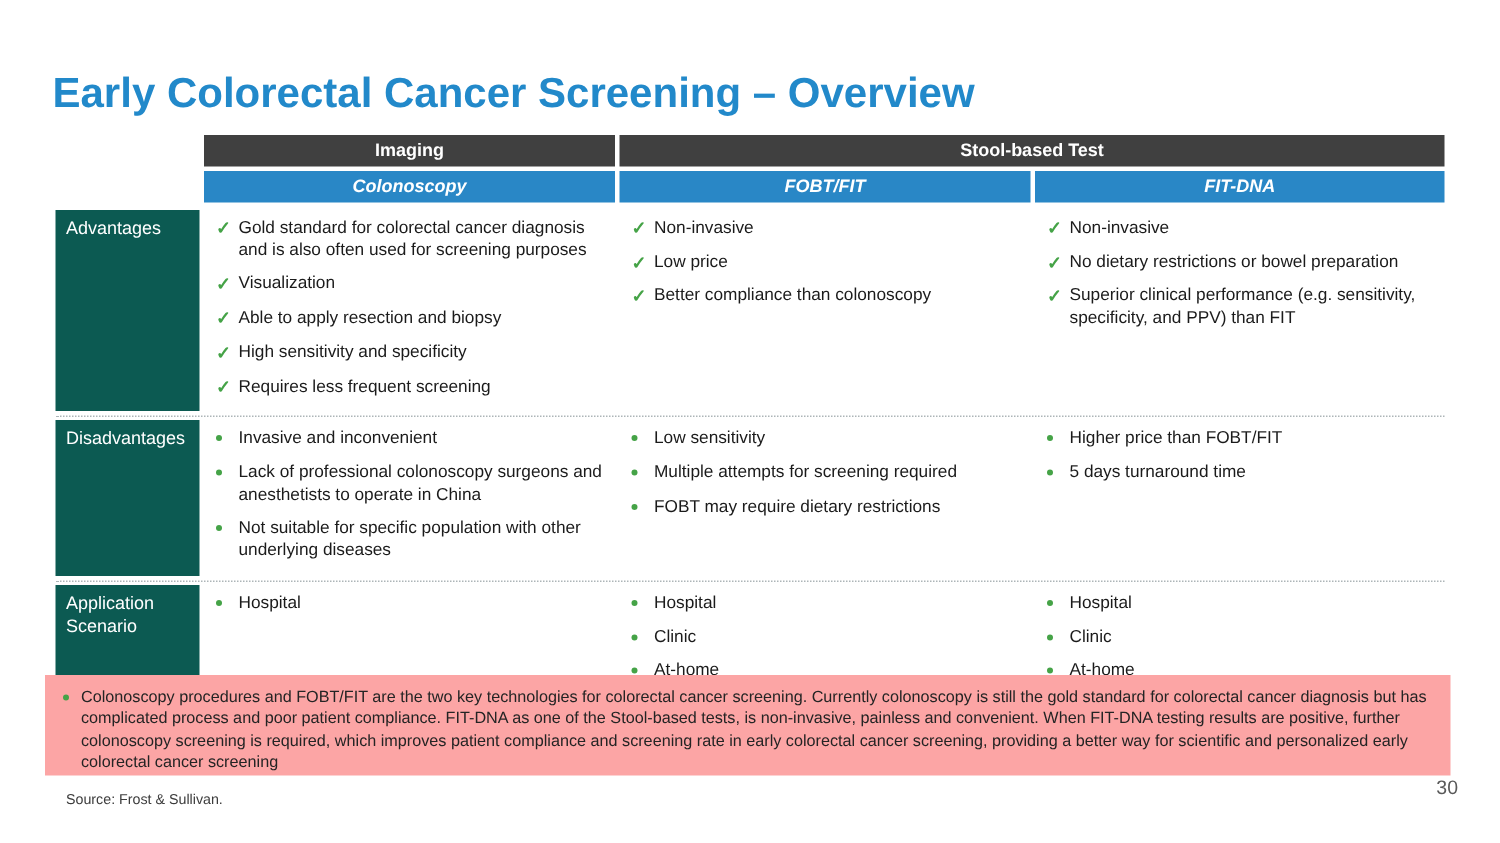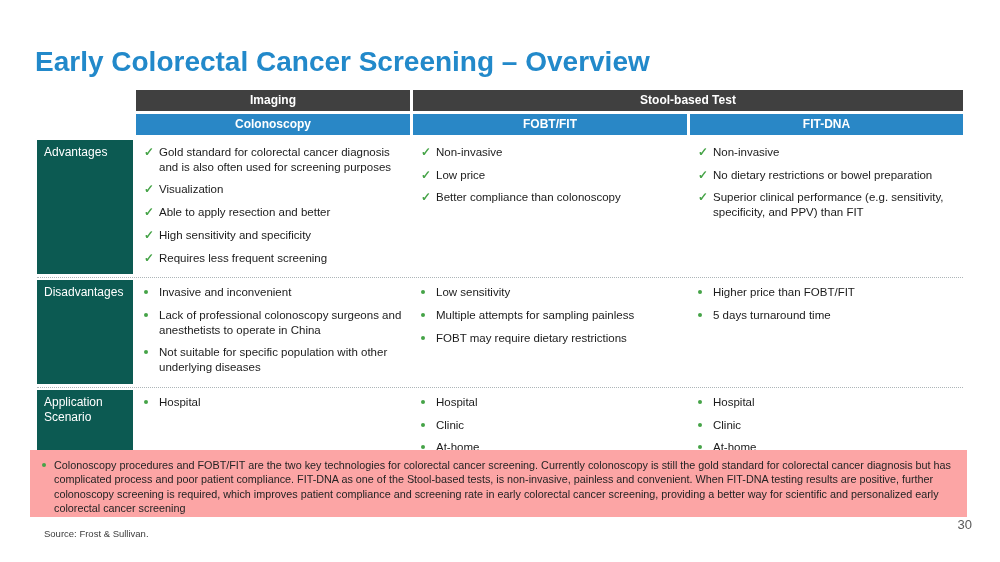--- a/index.html
+++ b/index.html
@@ -21,21 +21,21 @@
   .table{position:absolute;left:37px;top:90px;width:926px;}
   .trow{display:grid;grid-template-columns:96px 274px 274px 273px;column-gap:3px;}
   .head1 .ghead{
     background:#404040;color:#ffffff;font-weight:bold;font-size:12px;
     height:21px;line-height:21px;text-align:center;
   }
   .head1 .span2{grid-column:3 / 5;}
   .head2{margin-top:3px;}
   .head2 .chead{
     background:#2987c6;color:#ffffff;font-weight:bold;font-size:12px;
-    height:21px;line-height:21px;text-align:center;
+    height:21px;line-height:21px;text-align:center;font-style:italic;
   }
   .trow.body{box-sizing:border-box;}
   .trow.body.first{margin-top:3px;}
   .trow.body.mid,.trow.body.last{border-top:1px dotted #adb5b8;}
   .trow.body.last{border-bottom:1px dotted #adb5b8;}
   .r0{min-height:129px;}
   .r1{min-height:105px;}
   .r2{min-height:72px;}
 
   .rlabel-wrap{padding:2px 0 3px;box-sizing:border-box;display:flex;}
@@ -93,21 +93,21 @@
           <div class="li bold">
             <span class="marker check">✓</span>
             <span class="txt">Gold standard for colorectal cancer diagnosis and is also often used for screening purposes</span>
           </div>
           <div class="li">
             <span class="marker check">✓</span>
             <span class="txt">Visualization</span>
           </div>
           <div class="li">
             <span class="marker check">✓</span>
-            <span class="txt">Able to apply resection and better</span>
+            <span class="txt">Able to apply resection and biopsy</span>
           </div>
           <div class="li">
             <span class="marker check">✓</span>
             <span class="txt">High sensitivity and specificity</span>
           </div>
           <div class="li">
             <span class="marker check">✓</span>
             <span class="txt">Requires less frequent screening</span>
           </div>
         </div>
@@ -159,21 +159,21 @@
             <span class="txt">Not suitable for specific population with other underlying diseases</span>
           </div>
         </div>
       <div class="cell">
           <div class="li">
             <span class="dot"></span>
             <span class="txt">Low sensitivity</span>
           </div>
           <div class="li">
             <span class="dot"></span>
-            <span class="txt">Multiple attempts for sampling painless</span>
+            <span class="txt">Multiple attempts for screening required</span>
           </div>
           <div class="li">
             <span class="dot"></span>
             <span class="txt">FOBT may require dietary restrictions</span>
           </div>
         </div>
       <div class="cell">
           <div class="li">
             <span class="dot"></span>
             <span class="txt">Higher price than FOBT/FIT</span>

